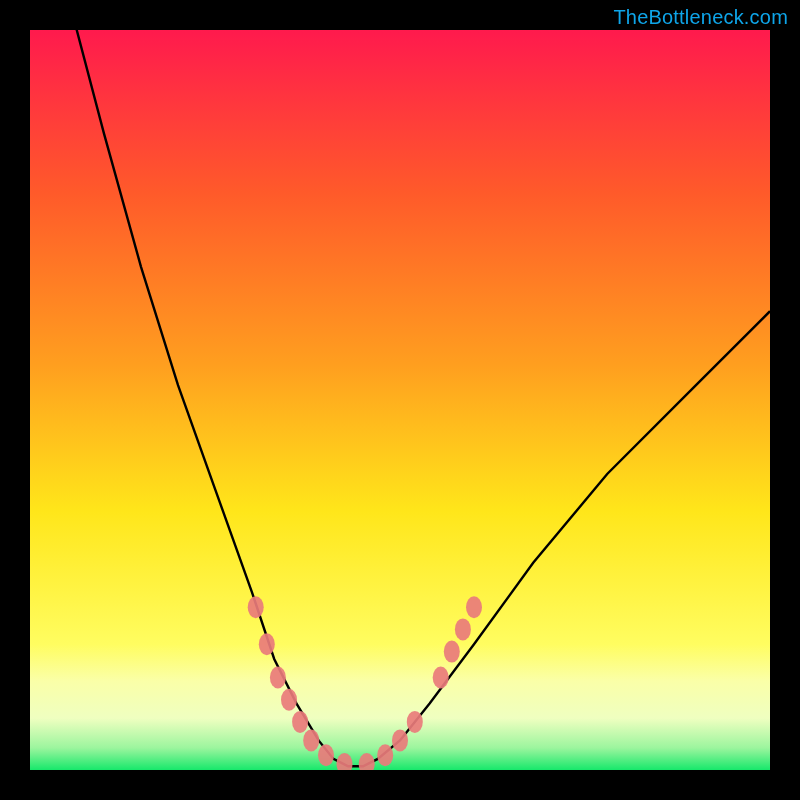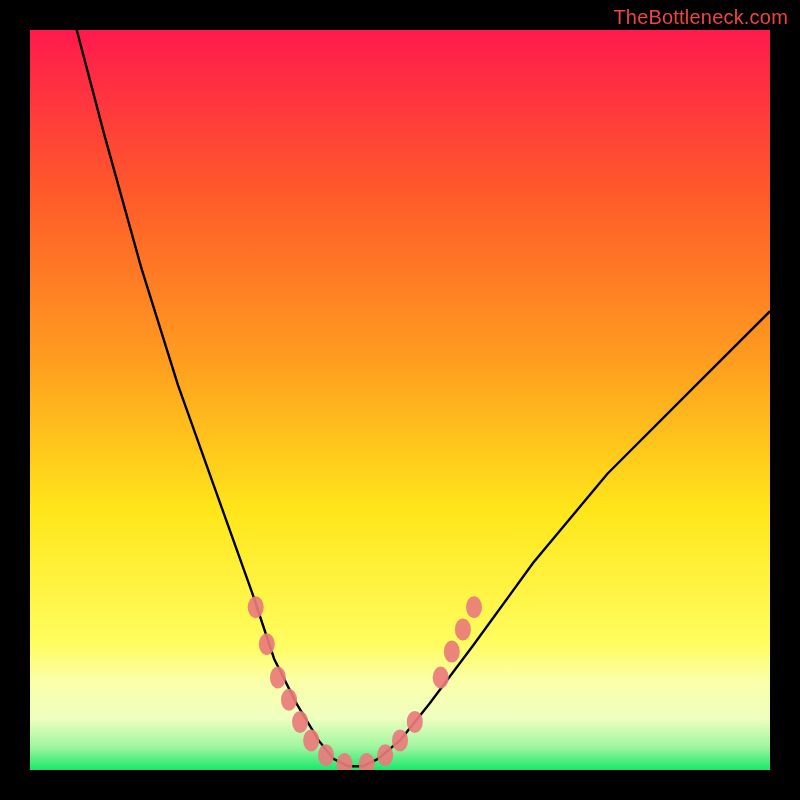--- a/index.html
+++ b/index.html
@@ -35,21 +35,21 @@
   }
   .overlay-svg {
     position: absolute;
     left: 0;
     top: 0;
   }
   .watermark {
     position: absolute;
     top: 6px;
     right: 12px;
-    color: #ef4444;
+    color: #0ea5e9;
     font-size: 20px;
     font-weight: 500;
     letter-spacing: 0.2px;
   }
 </style>
 </head>
 <body>
 
 <div class="frame">
 

